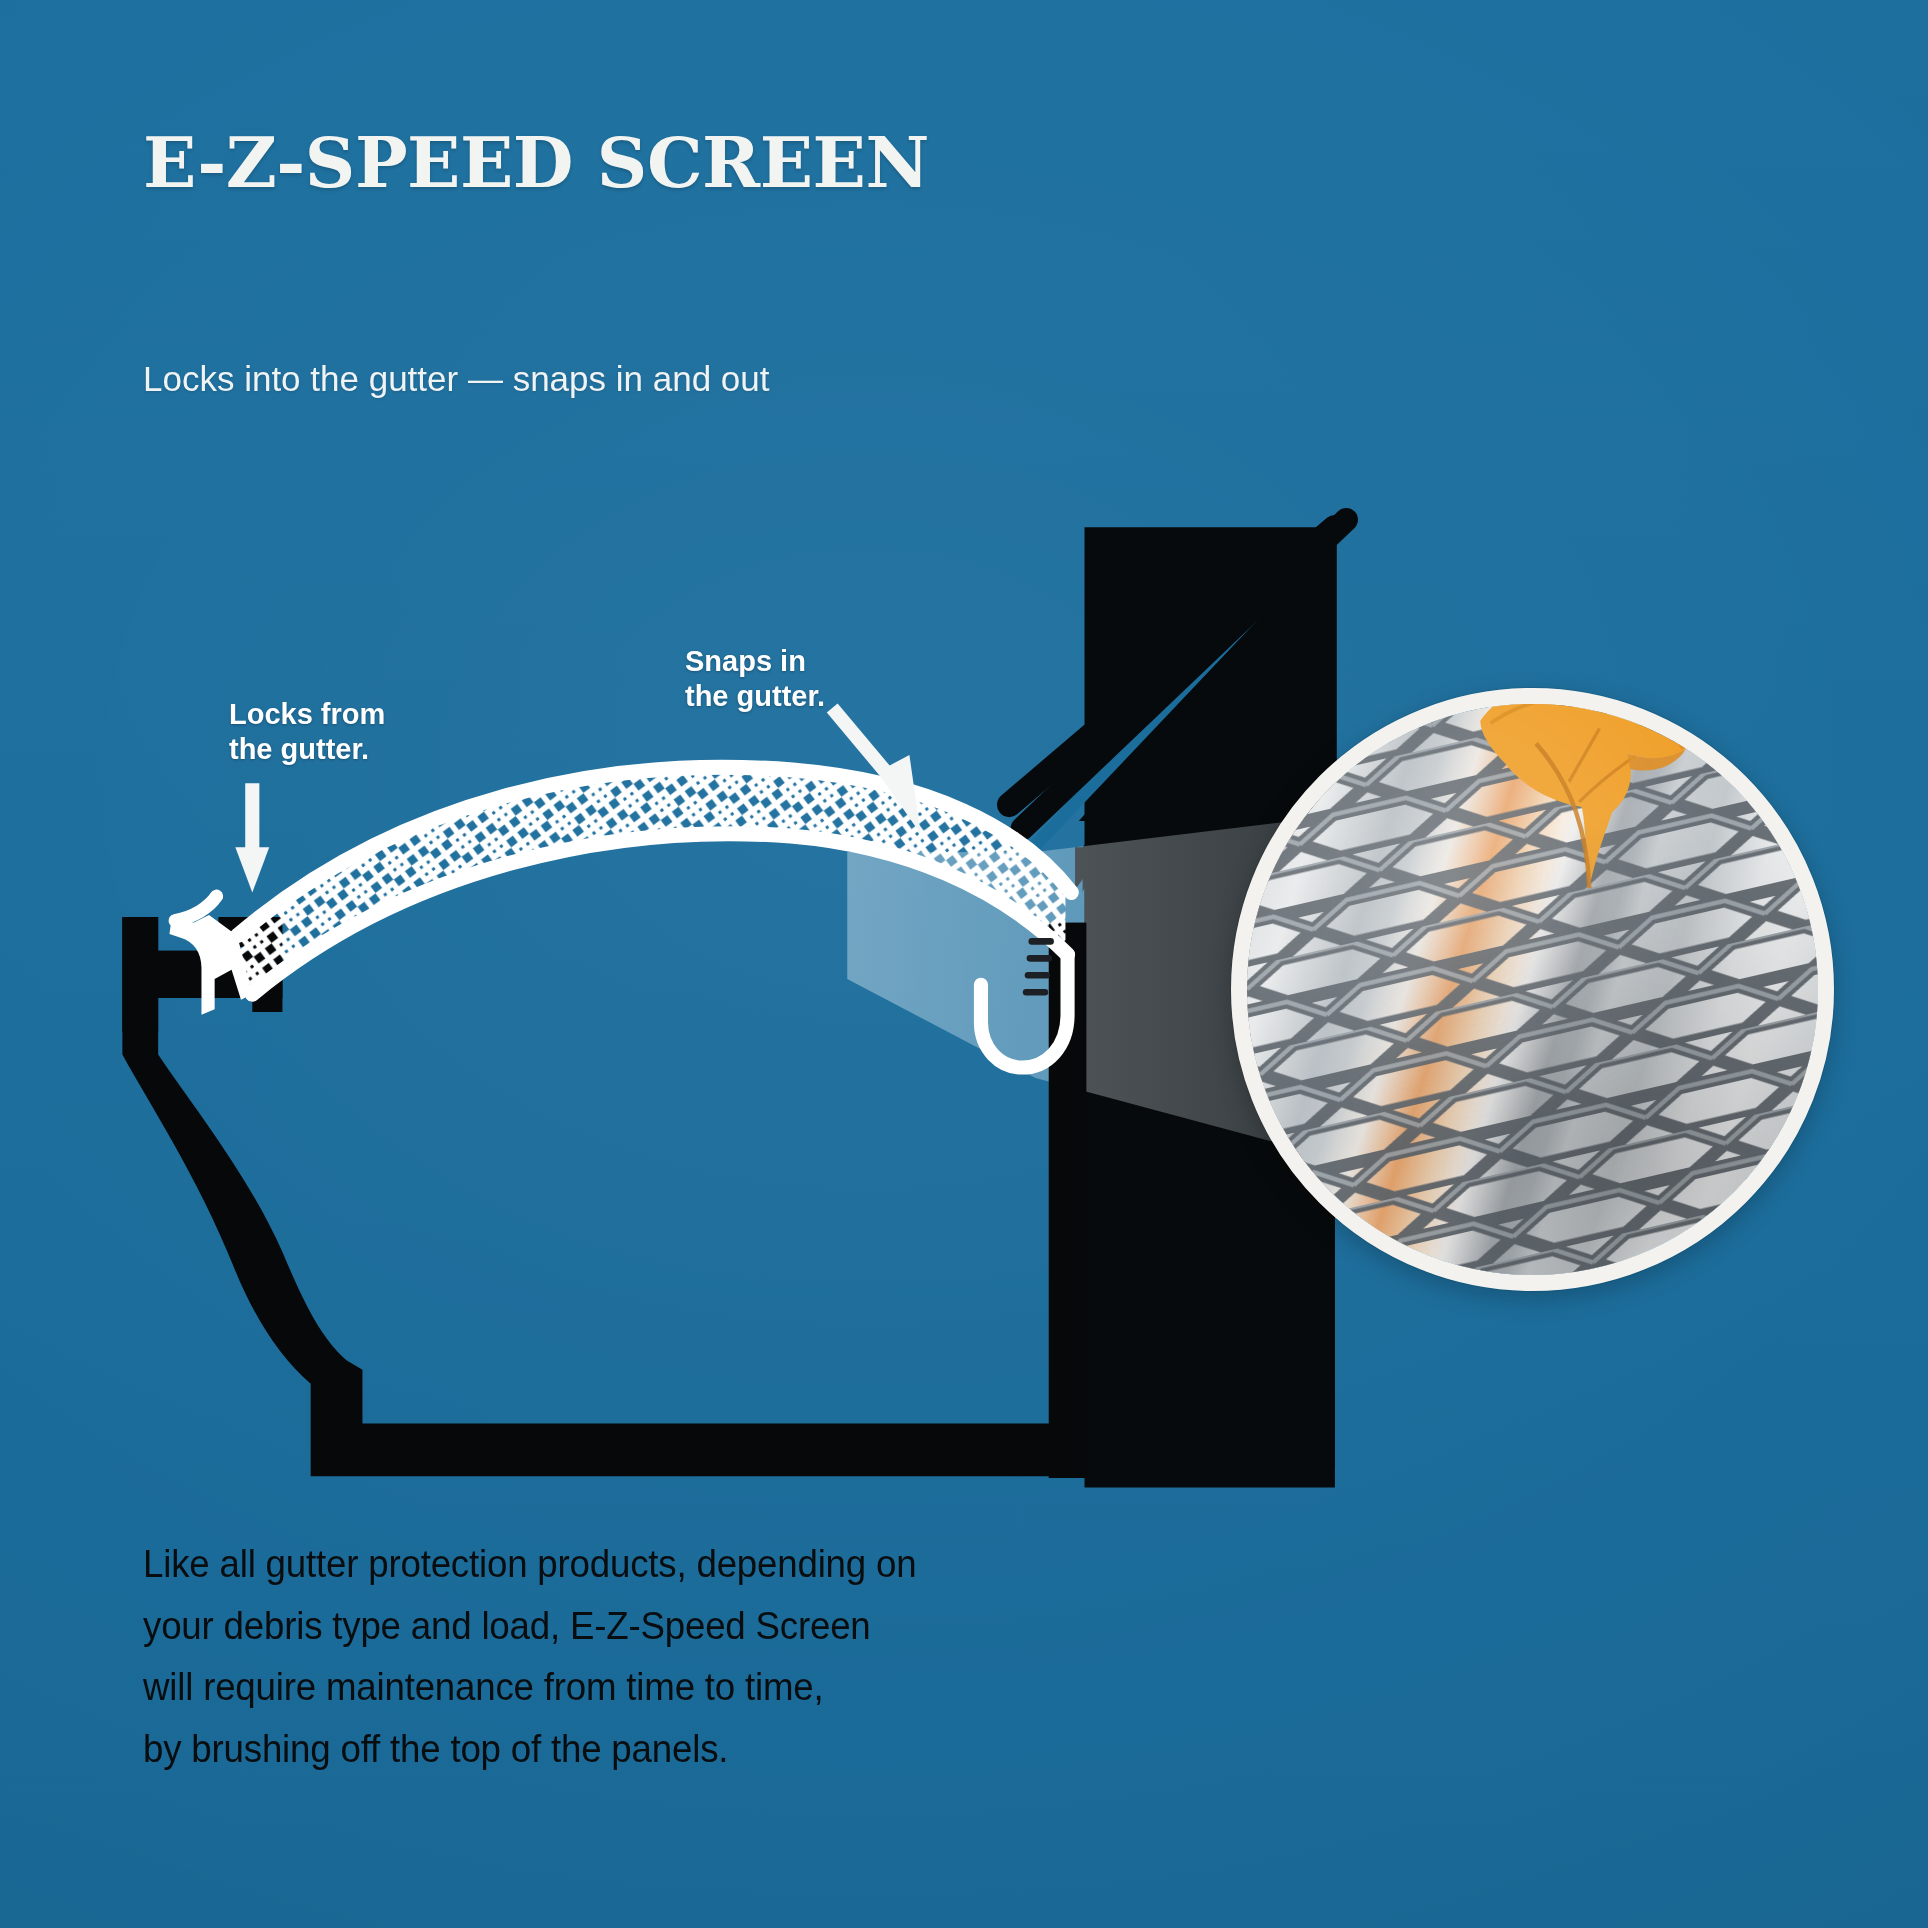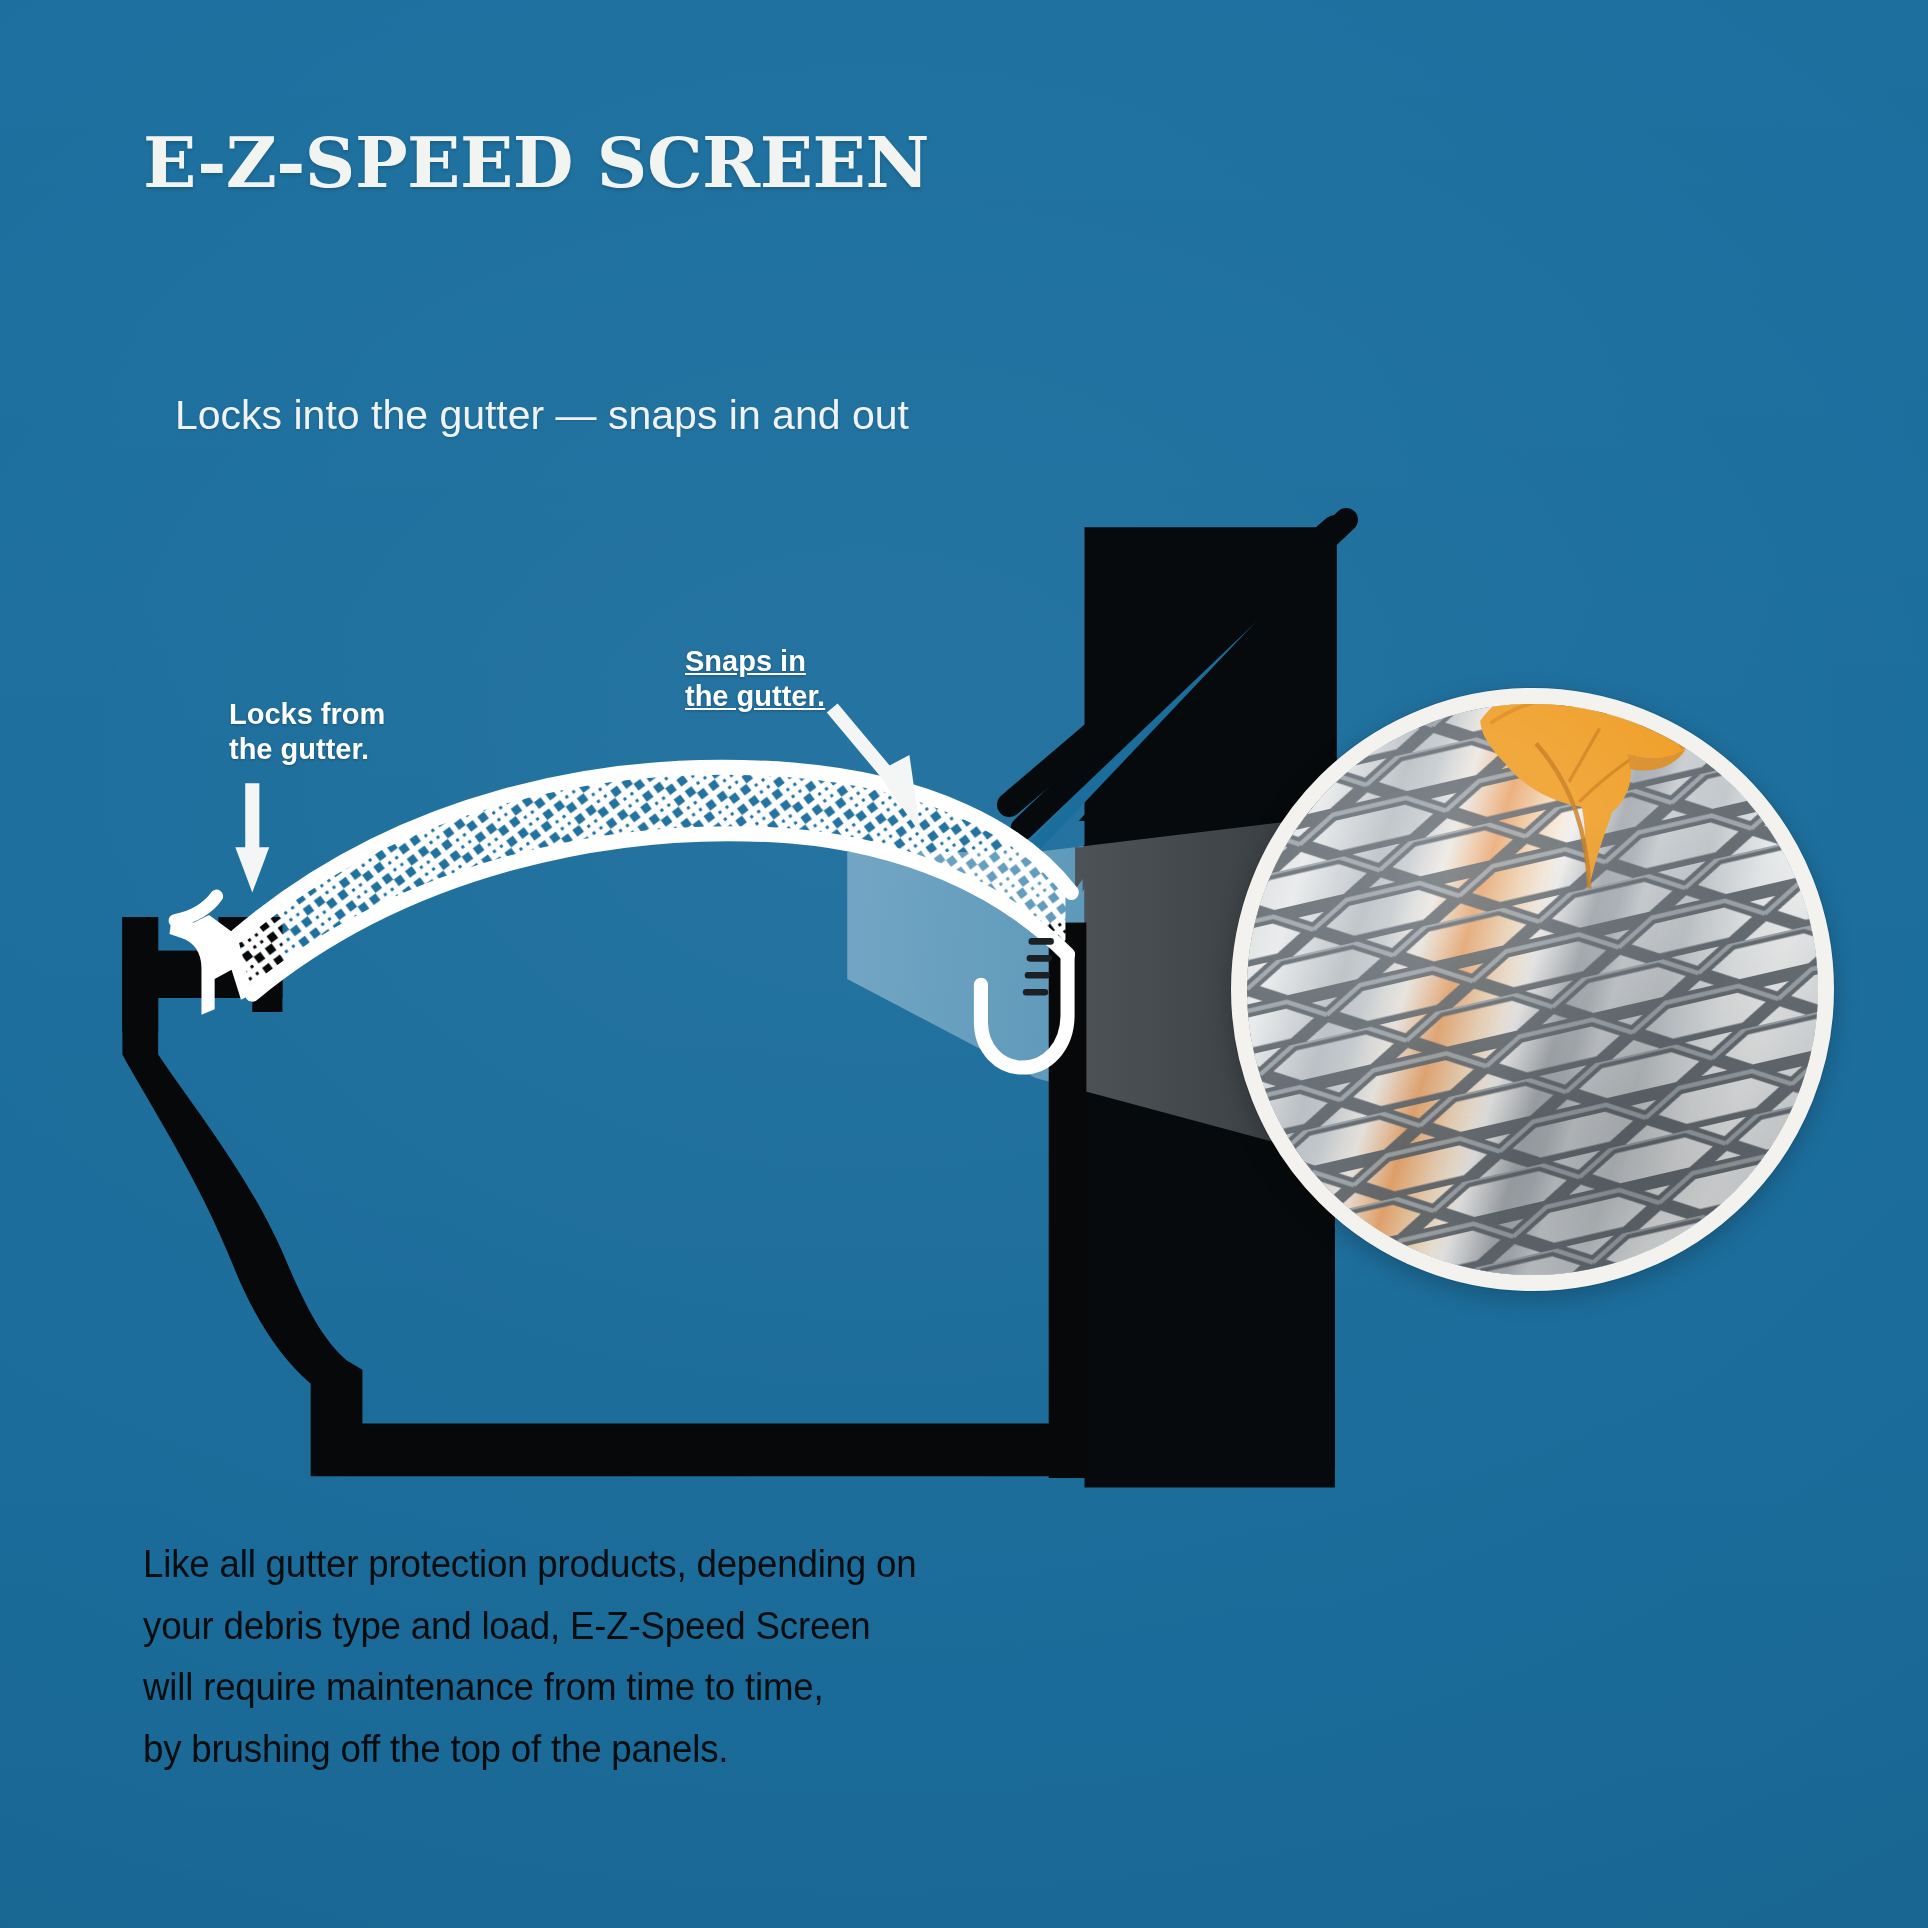--- a/index.html
+++ b/index.html
@@ -39,28 +39,27 @@
     font-size: 70px;
     line-height: 1.12;
     letter-spacing: -0.5px;
     text-shadow: 0 1.9px 3.8px rgba(0,0,0,0.18);
   }
   #headline .hl-line { display: block; white-space: nowrap; }
 
   #subhead {
     position: absolute;
     left: 143px;
-    top: 388px;
+    top: 356px;
     width: 942px;
     color: #f0f3f4;
-    font-size: 41px;
+    font-size: 35px;
     line-height: 1.32;
     font-weight: 400;
     text-shadow: 0 0.9px 2.8px rgba(0,0,0,0.15);
-    margin-left: 32px;
   }
   #subhead .sh-line { display: block; }
 
   #footnote {
     position: absolute;
     left: 143px;
     top: 1533px;
     width: 1130px;
     color: #0a0d10;
     font-size: 39px;
@@ -76,21 +75,21 @@
   .callout {
     position: absolute;
     color: #ffffff;
     font-size: 29px;
     font-weight: bold;
     line-height: 1.22;
     text-shadow: 0 0.9px 2.8px rgba(0,0,0,0.28);
   }
   .callout span { display: block; white-space: nowrap; }
   #callout-left  { left: 229px; top: 697px; }
-  #callout-right { left: 685px; top: 644px; text-decoration: underline; }
+  #callout-right { left: 685px; top: 644px; }
 
   
   #diagram {
     position: absolute;
     left: 0;
     top: 0;
     width: 1928px;
     height: 1928px;
     pointer-events: none;
   }

